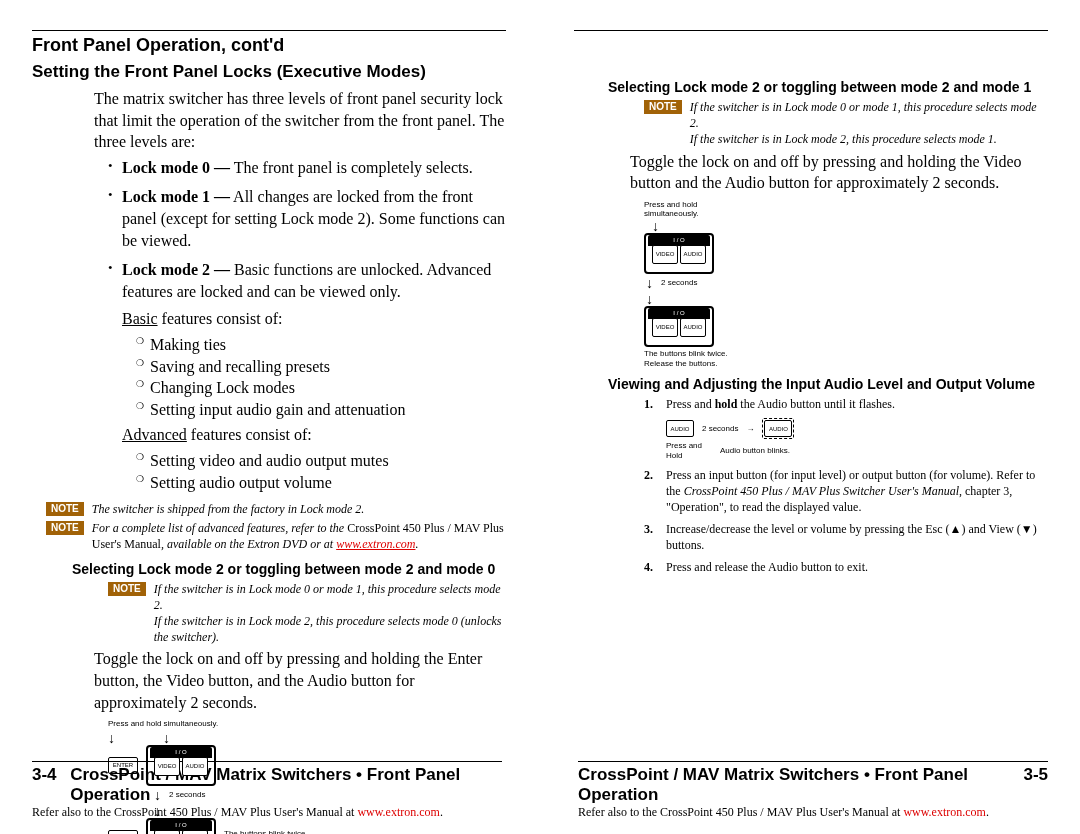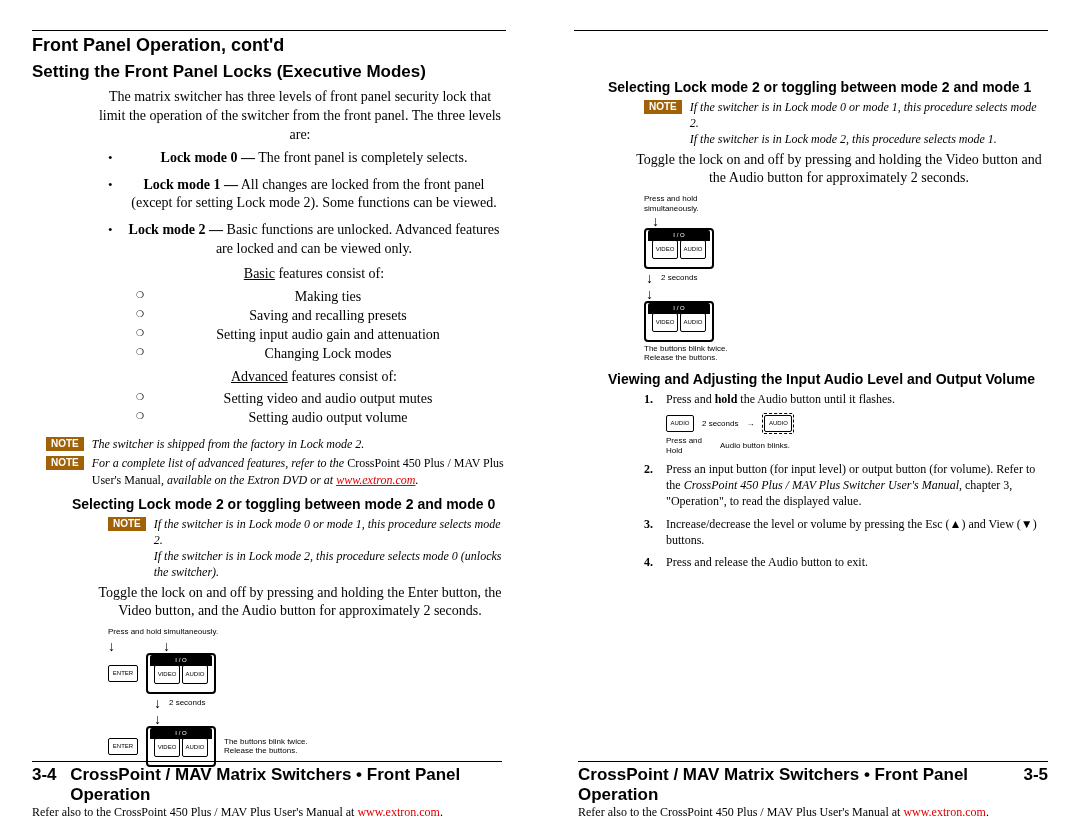--- a/index.html
+++ b/index.html
@@ -5,21 +5,21 @@
   * { margin:0; padding:0; box-sizing:border-box; }
   body { background:#fff; font-family:Georgia,'Times New Roman',serif; color:#000; }
   .page { width:1080px; height:834px; position:relative; display:flex;gap:12px; }
   .col { width:50%; padding:30px 32px 0 32px; position:relative; }
   .col.left { padding-right:28px; }
   .col.right { padding-left:28px; }
   .rule { border-top:1.5px solid #000; margin-bottom:4px; }
   h1 { font-family:'Helvetica Neue',Arial,sans-serif; font-weight:700; font-size:18px; margin-bottom:6px; }
   h2 { font-family:'Helvetica Neue',Arial,sans-serif; font-weight:700; font-size:17px; margin-bottom:6px; }
   h3 { font-family:'Helvetica Neue',Arial,sans-serif; font-weight:700; font-size:14px; margin:8px 0 4px 0; }
-  .body { font-size:14px; line-height:1.35; margin-left:62px;text-align:center; }
+  .body { font-size:16px; line-height:1.35; margin-left:62px; }
   .body p { margin-bottom:4px; }
   ul.b1 { list-style:none; margin:4px 0 4px 14px; }
   ul.b1 > li { position:relative; padding-left:14px; margin-bottom:8px; }
   ul.b1 > li::before { content:"•"; position:absolute; left:0; top:0; font-size:13px; }
   ul.b2 { list-style:none; margin:2px 0 2px 14px; }
   ul.b2 > li { position:relative; padding-left:14px; margin-bottom:0; line-height:1.35; }
   ul.b2 > li::before { content:"❍"; position:absolute; left:0; top:1px; font-size:9px; }
   .und { text-decoration:underline; }
   .note { display:flex; margin:3px 0 3px 14px; font-size:12px; }
   .note-badge { background:#a16207; color:#fff; font-family:Arial,sans-serif; font-weight:700; font-size:10px; padding:1px 5px; height:14px; flex-shrink:0; margin-right:8px; margin-top:1px; }
@@ -63,22 +63,22 @@
     <div class="body">
       <p>The matrix switcher has three levels of front panel security lock that limit the operation of the switcher from the front panel. The three levels are:</p>
       <ul class="b1">
         <li><b>Lock mode 0 —</b><span> The front panel is completely selects.</span></li>
         <li><b>Lock mode 1 —</b><span> All changes are locked from the front panel (except for setting Lock mode 2). Some functions can be viewed.</span></li>
         <li><b>Lock mode 2 —</b><span> Basic functions are unlocked. Advanced features are locked and can be viewed only.</span>
           <p style="margin-top:6px;"><span class="und">Basic</span><span> features consist of:</span></p>
           <ul class="b2">
             <li>Making ties</li>
             <li>Saving and recalling presets</li>
+            <li>Changing Lock modes</li>
             <li>Setting input audio gain and attenuation</li>
-            <li>Changing Lock modes</li>
           </ul>
           <p style="margin-top:4px;"><span class="und">Advanced</span><span> features consist of:</span></p>
           <ul class="b2">
             <li>Setting video and audio output mutes</li>
             <li>Setting audio output volume</li>
           </ul>
         </li>
       </ul>
     </div>
     <div class="note">

